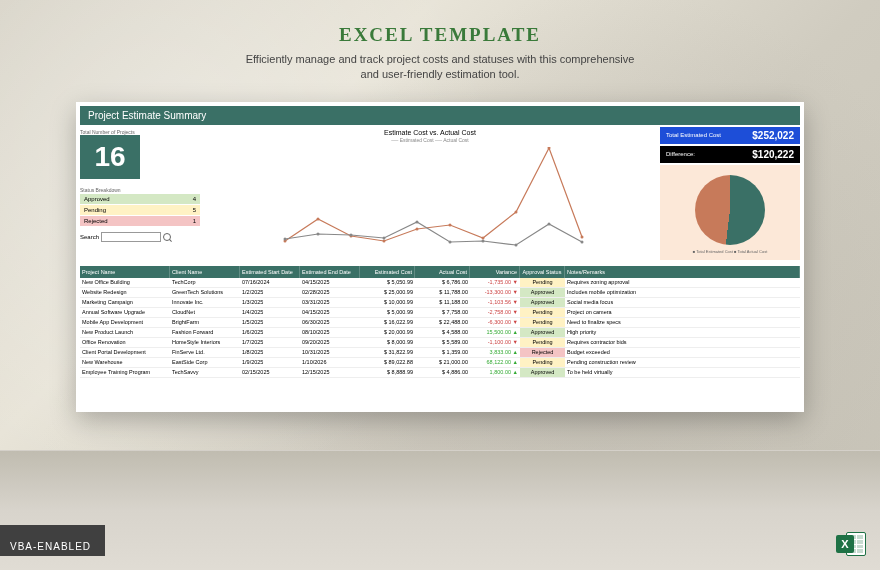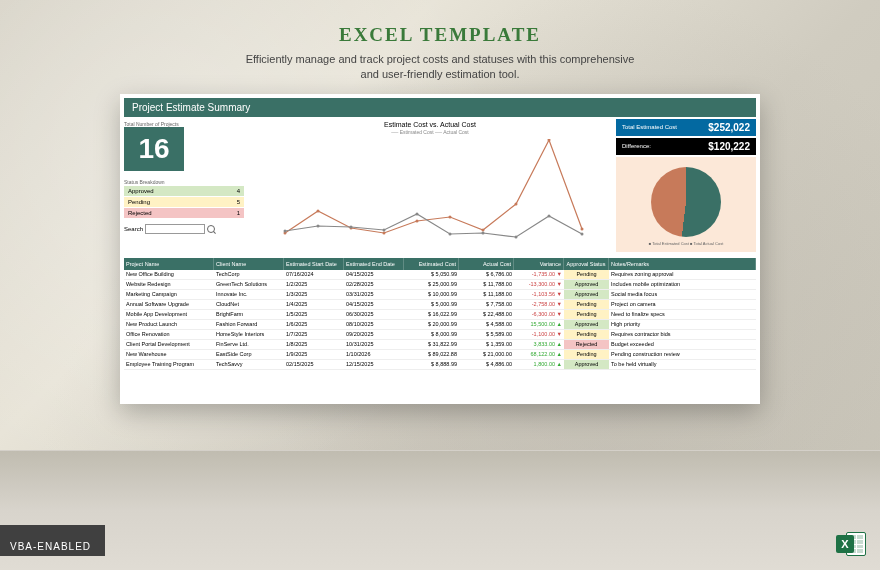--- a/index.html
+++ b/index.html
@@ -3,21 +3,21 @@
 <meta charset="utf-8">
 <style>
 *{margin:0;padding:0;box-sizing:border-box}
 body{width:880px;height:570px;font-family:Arial,sans-serif;position:relative;overflow:hidden;background:linear-gradient(135deg,#d8d4c8 0%,#e8e4d8 30%,#d0ccc0 60%,#c8c4b8 100%)}
 .texture{position:absolute;inset:0;background:radial-gradient(circle at 20% 30%,rgba(255,255,255,0.3) 0%,transparent 40%),radial-gradient(circle at 70% 60%,rgba(180,175,165,0.4) 0%,transparent 50%),radial-gradient(circle at 50% 90%,rgba(200,195,185,0.5) 0%,transparent 60%)}
 .floor{position:absolute;bottom:0;left:0;right:0;height:120px;background:linear-gradient(180deg,#c0bcb0 0%,#d8d4cc 50%,#e0dcd4 100%);border-top:1px solid rgba(0,0,0,0.05)}
 .header{position:relative;text-align:center;padding-top:28px}
 .title1{font-family:Georgia,serif;font-size:34px;font-weight:bold;letter-spacing:2px;color:#9b3f1e}
 .title2{font-family:Georgia,serif;font-size:19px;font-weight:bold;letter-spacing:2px;color:#3a7a3a;margin-top:-4px}
 .subtitle{font-size:11px;color:#444;margin-top:6px;line-height:1.4}
-.sheet{position:relative;margin:11px auto 0;width:640px;height:310px;background:#fff;box-shadow:0 8px 24px rgba(0,0,0,0.25);font-size:6px}
+.sheet{position:relative;margin:19px auto 0;width:728px;height:310px;background:#fff;box-shadow:0 8px 24px rgba(0,0,0,0.25);font-size:6px}
 .sheet-inner{padding:4px}
 .banner{background:#3a7066;color:#fff;padding:4px 8px;font-size:10px}
 .top{display:flex;gap:4px;margin-top:2px}
 .left{width:120px}
 .mid{flex:1;position:relative}
 .right{width:140px}
 .count-lbl{font-size:5px;color:#666;margin-top:2px}
 .count-box{background:#3a7066;color:#fff;font-size:28px;font-weight:bold;text-align:center;padding:6px 0;width:60px}
 .status-lbl{font-size:5px;color:#666;margin-top:8px}
 .status-row{display:flex;justify-content:space-between;padding:2px 4px;font-size:6px;margin-top:1px}
@@ -26,21 +26,21 @@
 .st-rej{background:#f4c4c4}
 .search-row{display:flex;align-items:center;gap:2px;margin-top:6px;font-size:6px}
 .search-box{border:1px solid #999;width:60px;height:10px;background:#fff}
 .search-icon{width:8px;height:8px;border:1px solid #666;border-radius:50%;position:relative}
 .search-icon:after{content:'';position:absolute;width:3px;height:1px;background:#666;bottom:-1px;right:-2px;transform:rotate(45deg)}
 .chart-title{text-align:center;font-size:7px;margin-top:2px}
 .legend{text-align:center;font-size:5px;color:#888;margin-top:1px}
 .chart-area{height:100px;position:relative;margin-top:4px}
 .kpi{color:#fff;padding:3px 6px;display:flex;justify-content:space-between;align-items:center;font-size:6px;margin-bottom:2px}
 .kpi-val{font-size:10px;font-weight:bold}
-.kpi1{background:#0369a1}
+.kpi1{background:#1d4ed8}
 .kpi2{background:#8a5a4a}
 .kpi3{background:#000000}
 .pie-box{background:#fce8d8;padding:6px;text-align:center;margin-top:2px}
 .pie{width:70px;height:70px;border-radius:50%;margin:4px auto;background:conic-gradient(#3a7066 0deg 187deg,#c77a5a 187deg 360deg)}
 .pie-leg{font-size:4px;color:#666;margin-top:2px}
 .table{margin-top:6px}
 .thead{display:flex;background:#3a7066;color:#fff;font-size:5.5px}
 .th{padding:3px 2px;border-right:1px solid rgba(255,255,255,0.2)}
 .tbody{font-size:5.5px}
 .tr{display:flex;border-bottom:1px solid #eee}

